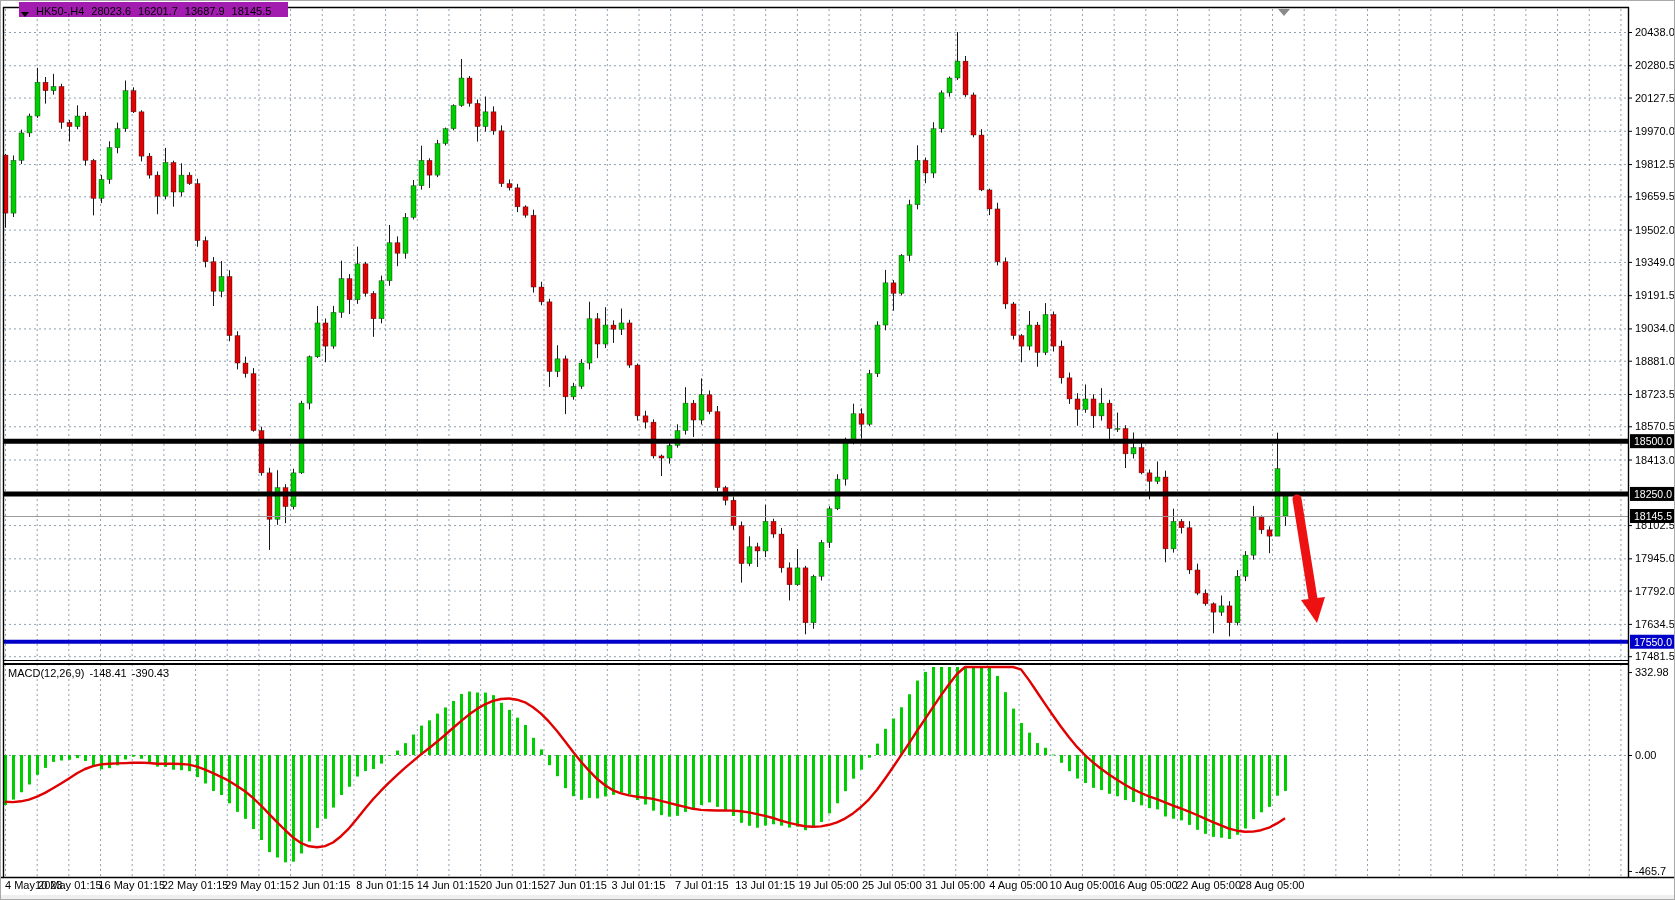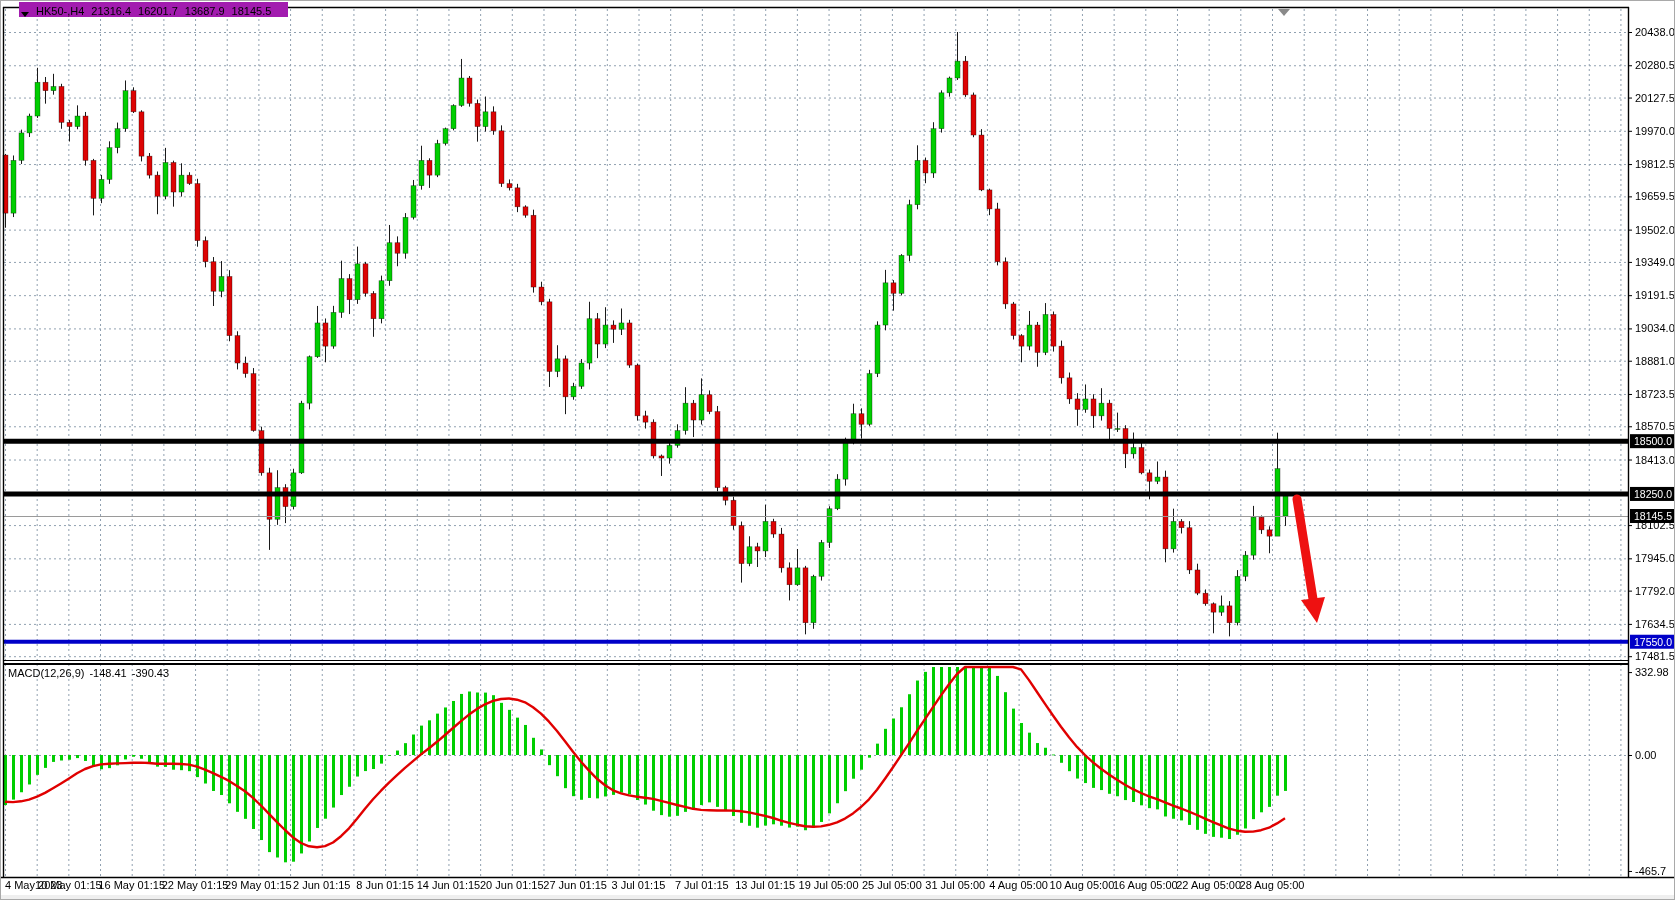--- a/index.html
+++ b/index.html
@@ -679,21 +679,21 @@
         <text x="1080.95" y="888" font-size="11" fill="#000" text-anchor="middle">10 Aug 05:00</text>
         <text x="1144.3" y="888" font-size="11" fill="#000" text-anchor="middle">16 Aug 05:00</text>
         <text x="1207.65" y="888" font-size="11" fill="#000" text-anchor="middle">22 Aug 05:00</text>
         <text x="1271" y="888" font-size="11" fill="#000" text-anchor="middle">28 Aug 05:00</text>
       </g>
     </svg>
 
   <div class="titlebar">
     <i class="tri-down"></i>
     <span>HK50-,H4</span>
-    <span>21316.4</span>
+    <span>28023.6</span>
     <span>16201.7</span>
     <span>13687.9</span>
     <span>18145.5</span>
   </div>
 
   <div class="macdlabel">
     <span>MACD(12,26,9)</span>
     <span>-148.41</span>
     <span>-390.43</span>
   </div>

